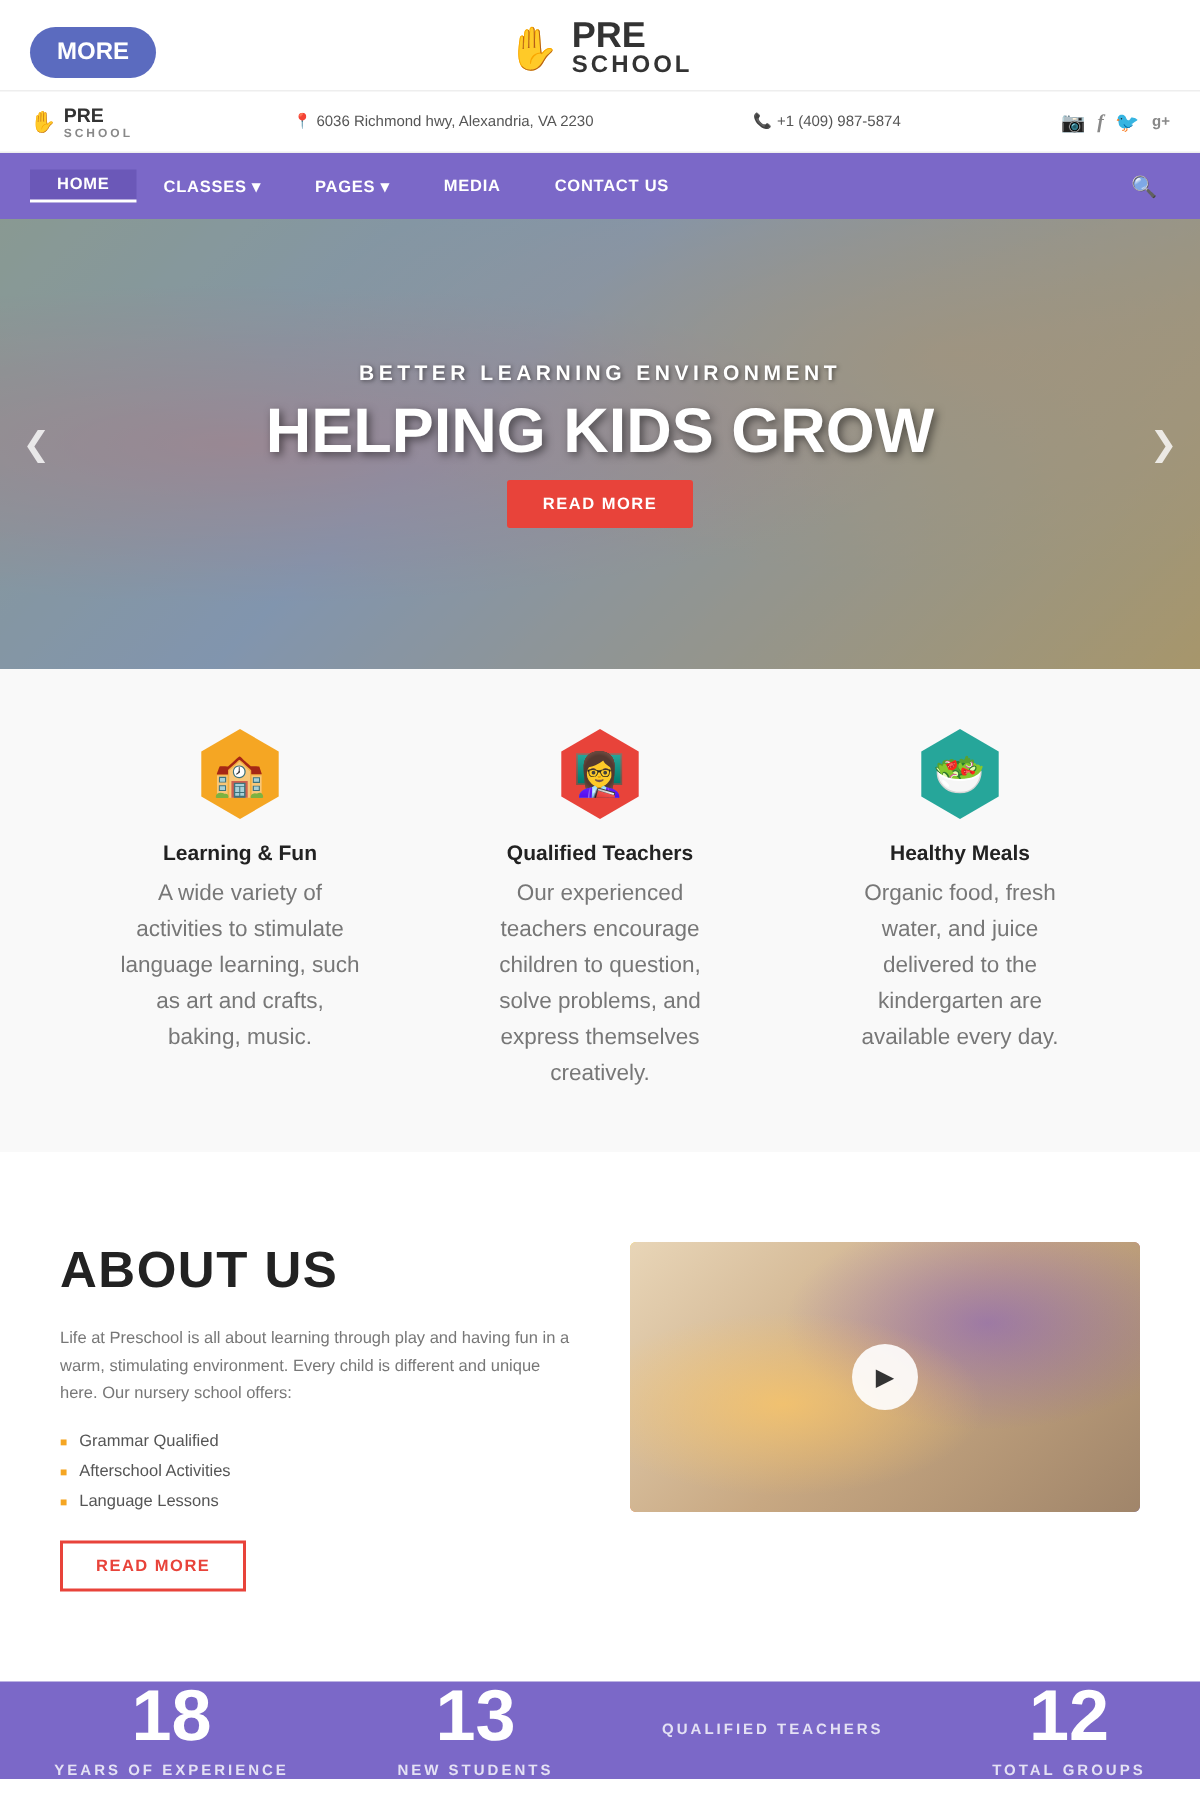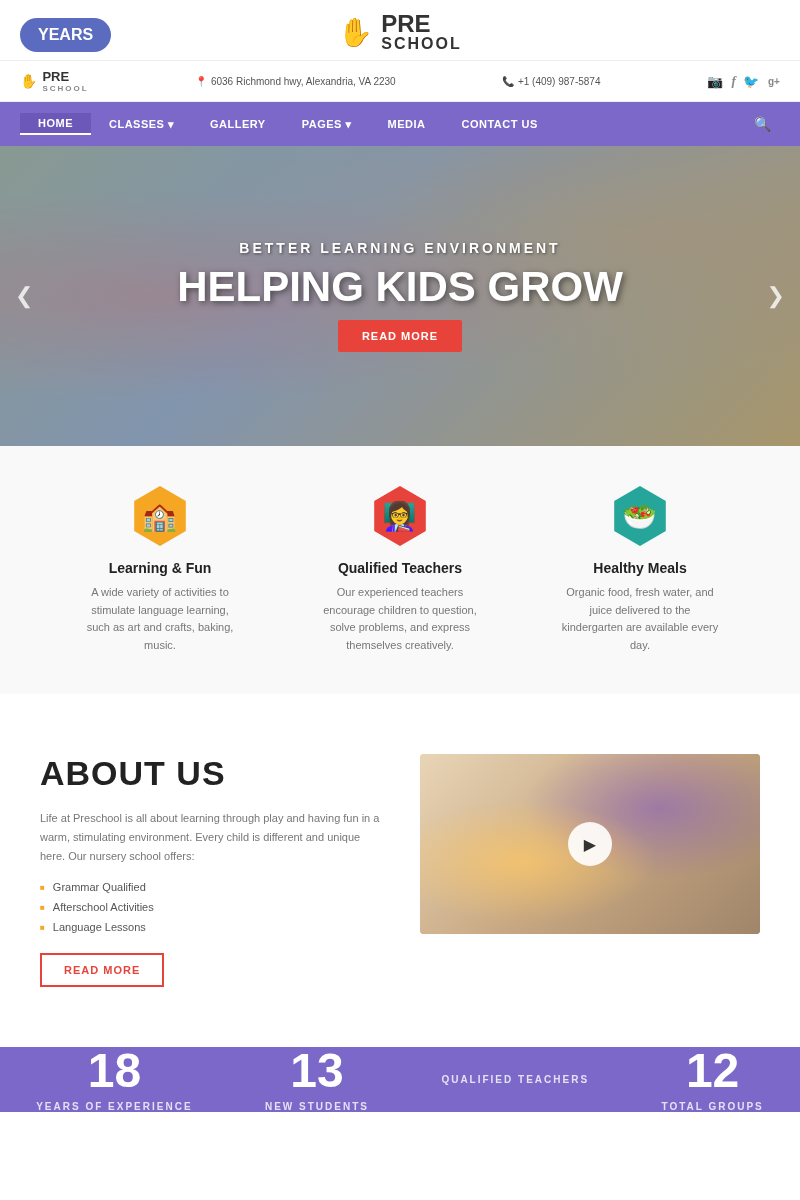--- a/index.html
+++ b/index.html
@@ -246,21 +246,21 @@
     .feature-icon-yellow { background: #f5a623; color: #fff; }
     .feature-icon-red { background: #e8433a; color: #fff; }
     .feature-icon-teal { background: #26a69a; color: #fff; }
     .feature-title {
       font-size: 14px;
       font-weight: 700;
       color: #222;
       margin-bottom: 8px;
     }
     .feature-desc {
-      font-size: 11px;
+      font-size: 15px;
       color: #777;
       line-height: 1.6;
     }
 
     
     .about-section {
       padding: 60px 40px;
       background: #fff;
       display: flex;
       gap: 40px;
@@ -369,21 +369,21 @@
     .gallery-section {
       padding: 50px 40px;
       background: #fff;
     }
   </style>
 </head>
 <body>
 
 <div style="position:relative;">
   <div class="top-brand-bar">
-    <div class="zemez-badge">YEARS</div>
+    <div class="zemez-badge">MORE</div>
     <div class="brand-logo-area">
       <div class="brand-hand-icon">✋</div>
       <div class="brand-title">
         <span class="brand-pre">PRE</span>
         <span class="brand-school">SCHOOL</span>
       </div>
     </div>
   </div>
 </div>
 
@@ -410,21 +410,20 @@
     <span class="social-icon" style="font-size:13px; font-weight:900; font-style:italic; font-family:serif;">f</span>
     <span class="social-icon">🐦</span>
     <span class="social-icon" style="font-size:10px; font-weight:900;">g+</span>
   </div>
 </div>
 
 <nav>
   <div class="nav-items">
     <div class="nav-item active">HOME</div>
     <div class="nav-item">CLASSES ▾</div>
-    <div class="nav-item">GALLERY</div>
     <div class="nav-item">PAGES ▾</div>
     <div class="nav-item">MEDIA</div>
     <div class="nav-item">CONTACT US</div>
   </div>
   <div class="nav-search">🔍</div>
 </nav>
 
 <div class="hero">
   <div class="hero-bg"></div>
   <div class="hero-overlay"></div>

